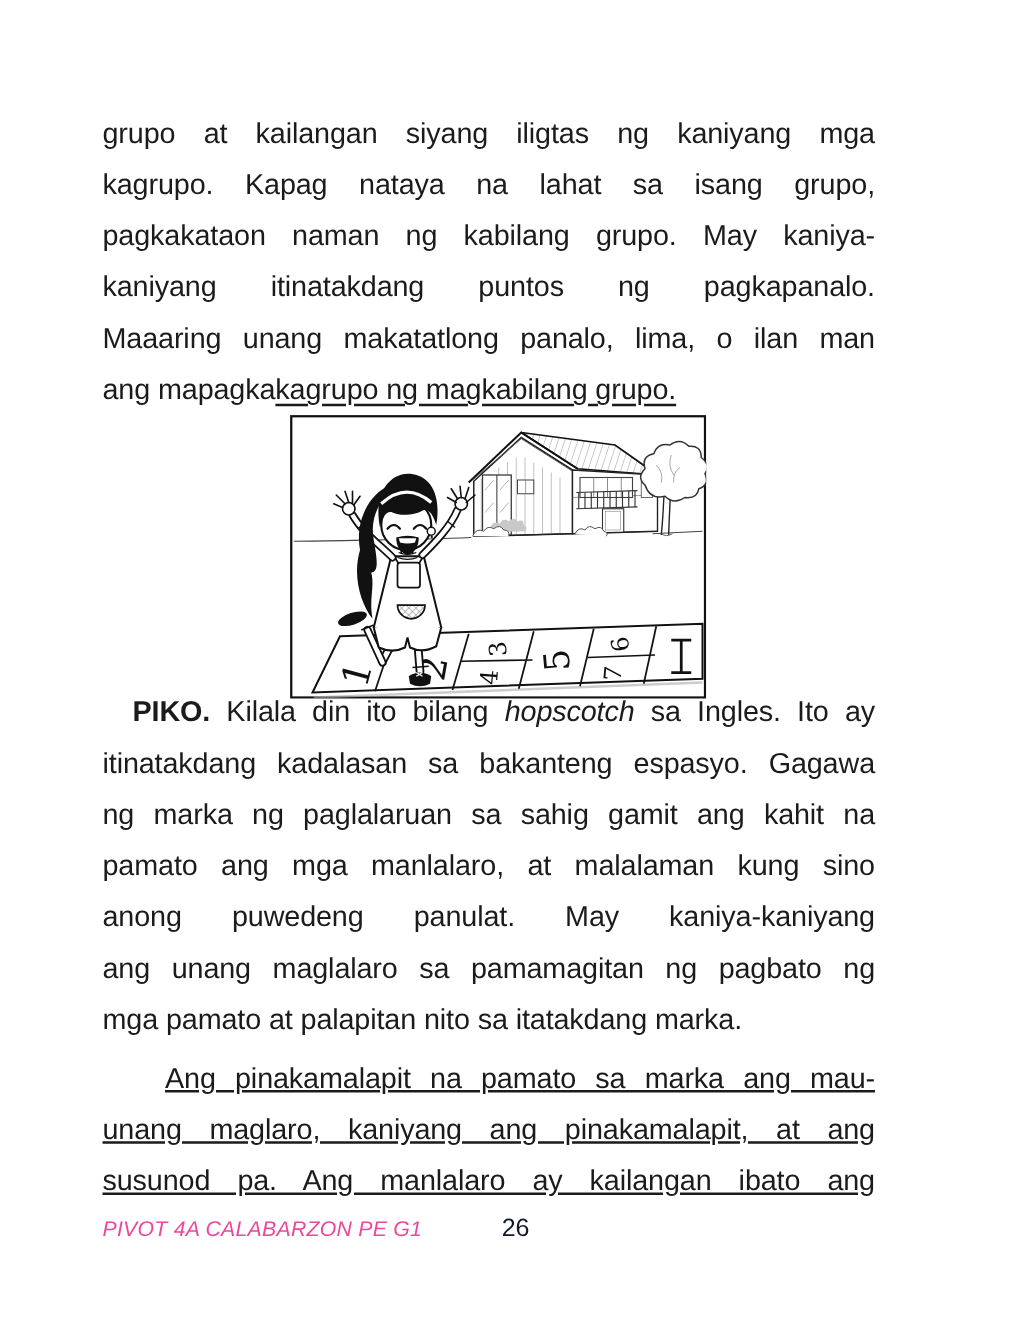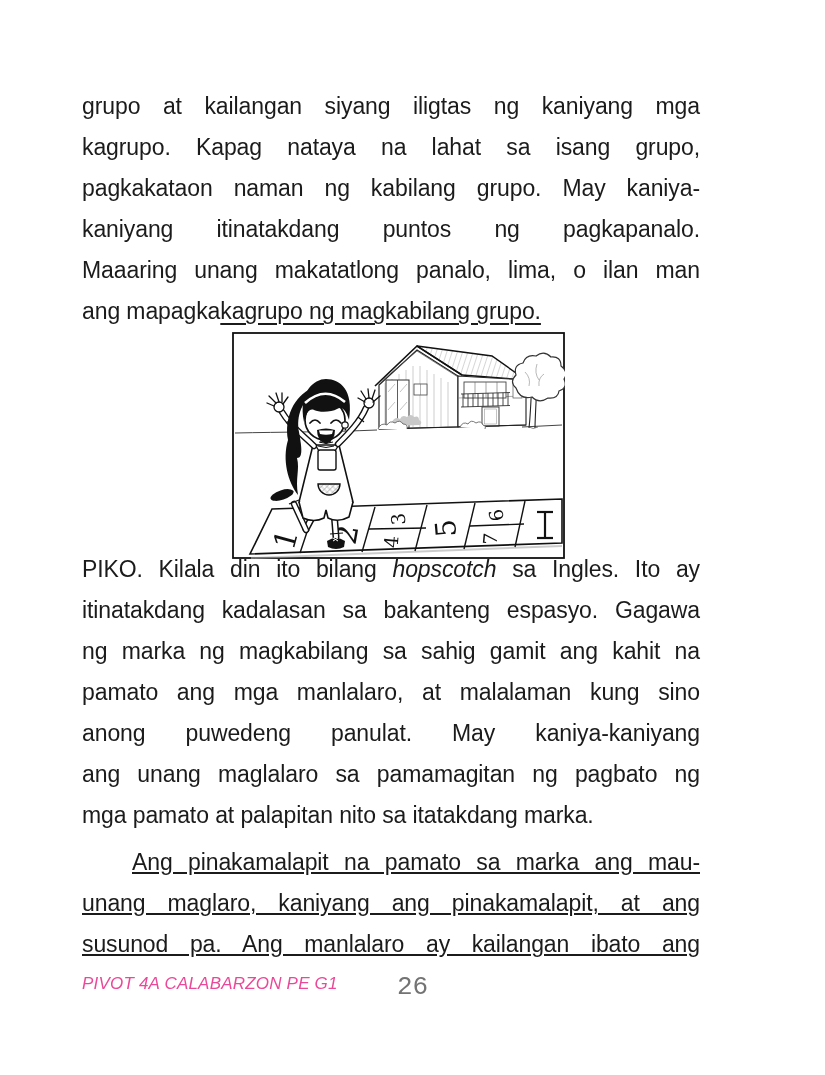--- a/index.html
+++ b/index.html
@@ -8,33 +8,33 @@
     font-family:"Liberation Sans",sans-serif;color:#1b1b1b;overflow:hidden;
   }
   .content{position:absolute;left:82px;top:86px;width:618px;}
   .jline{
     font-size:23px;line-height:41px;
     text-align:justify;text-align-last:justify;
     letter-spacing:-0.1px;
   }
   .jline.lastline{text-align-last:left;}
   .jline .ul{text-decoration:underline;text-underline-offset:4px;text-decoration-thickness:1.5px;}
-  .jline .bold{font-weight:normal;}
+  .jline .bold{font-weight:bold;margin-left:24px;}
   .jline .ital{font-style:italic;}
   .indent1{text-indent:50px;}
   .figure{margin:0 0 0 150px;width:333px;height:227px;}
   .para2{margin-top:-10px;}
   .para3{margin-top:6px;text-decoration:underline;}
   .footer-left{
     position:absolute;left:82px;top:974px;font-size:17px;font-style:italic;
     color:#ec4899;letter-spacing:0.2px;
   }
   .page-num{
     position:absolute;left:0;top:972px;width:825px;text-align:center;
-    font-size:26px;color:#737373;font-family:Liberation Mono, monospace;
+    font-size:20px;color:#0f172a;
   }
 </style>
 </head>
 <body>
 
 <div class="content">
 
   <div>
     <div class="jline">grupo at kailangan siyang iligtas ng kaniyang mga</div>
     <div class="jline">kagrupo. Kapag nataya na lahat sa isang grupo,</div>
@@ -220,21 +220,21 @@
 
         <path d="M85,98 Q94,95 103,98 Q103,109 94,112 Q85,109 85,98 Z" fill="#111"></path>
         <path d="M87,98.6 L101,98.6 L100,102 Q94,103.6 88,102 Z" fill="#fff"></path>
       </g>
     </svg>
   </div>
 
   <div class="para2">
     <div class="jline"><span class="bold">PIKO.</span><span> Kilala din ito bilang </span><span class="ital">hopscotch</span><span> sa Ingles. Ito ay</span></div>
     <div class="jline">itinatakdang kadalasan sa bakanteng espasyo. Gagawa</div>
-    <div class="jline">ng marka ng magkabilang sa sahig gamit ang kahit na</div>
+    <div class="jline">ng marka ng paglalaruan sa sahig gamit ang kahit na</div>
     <div class="jline">pamato ang mga manlalaro, at malalaman kung sino</div>
     <div class="jline">anong puwedeng panulat. May kaniya-kaniyang</div>
     <div class="jline">ang unang maglalaro sa  pamamagitan ng pagbato ng</div>
     <div class="jline lastline">mga pamato at palapitan nito sa itatakdang marka.</div>
   </div>
 
   <div class="para3">
     <div class="jline indent1">Ang pinakamalapit na pamato sa marka ang mau-</div>
     <div class="jline">unang maglaro, kaniyang ang pinakamalapit, at ang</div>
     <div class="jline">susunod pa. Ang manlalaro ay kailangan ibato ang</div>

